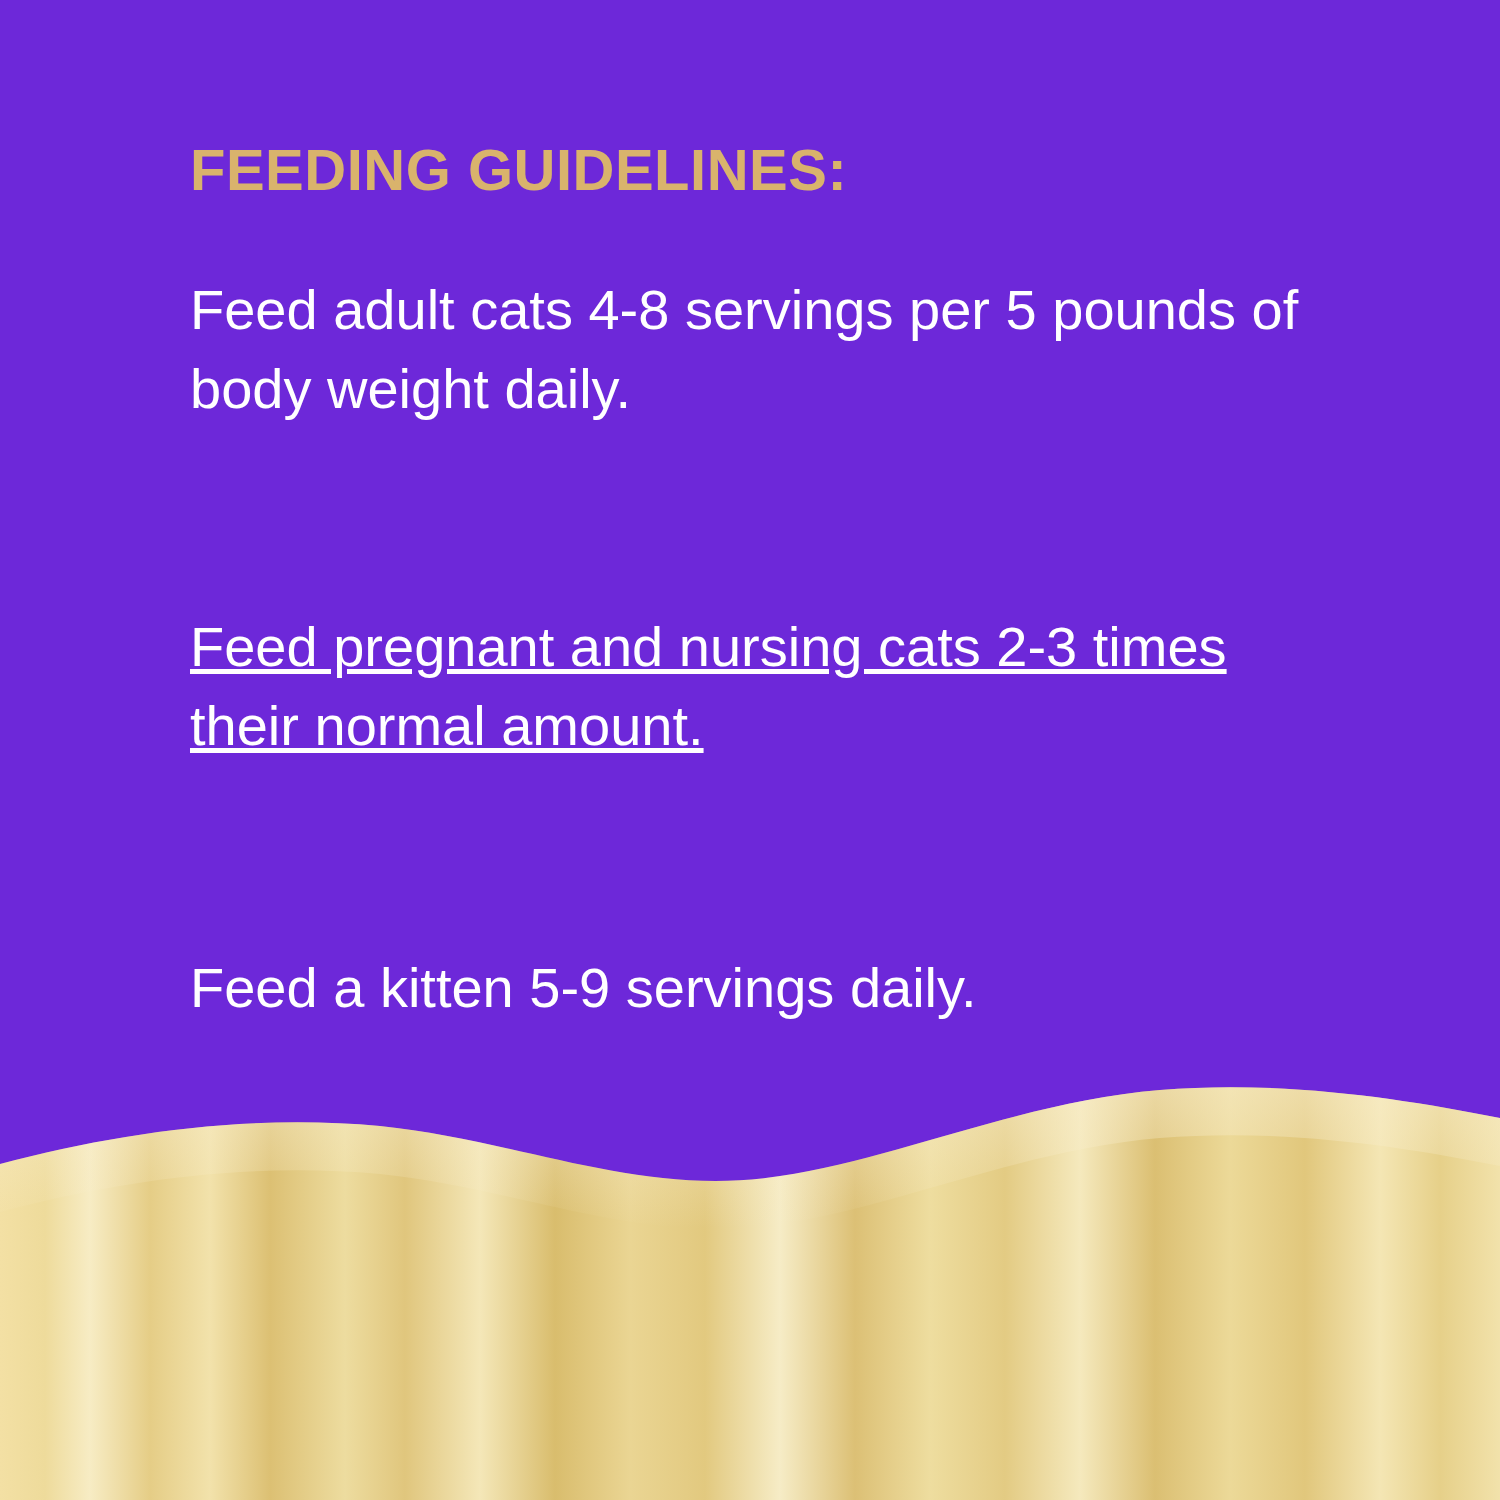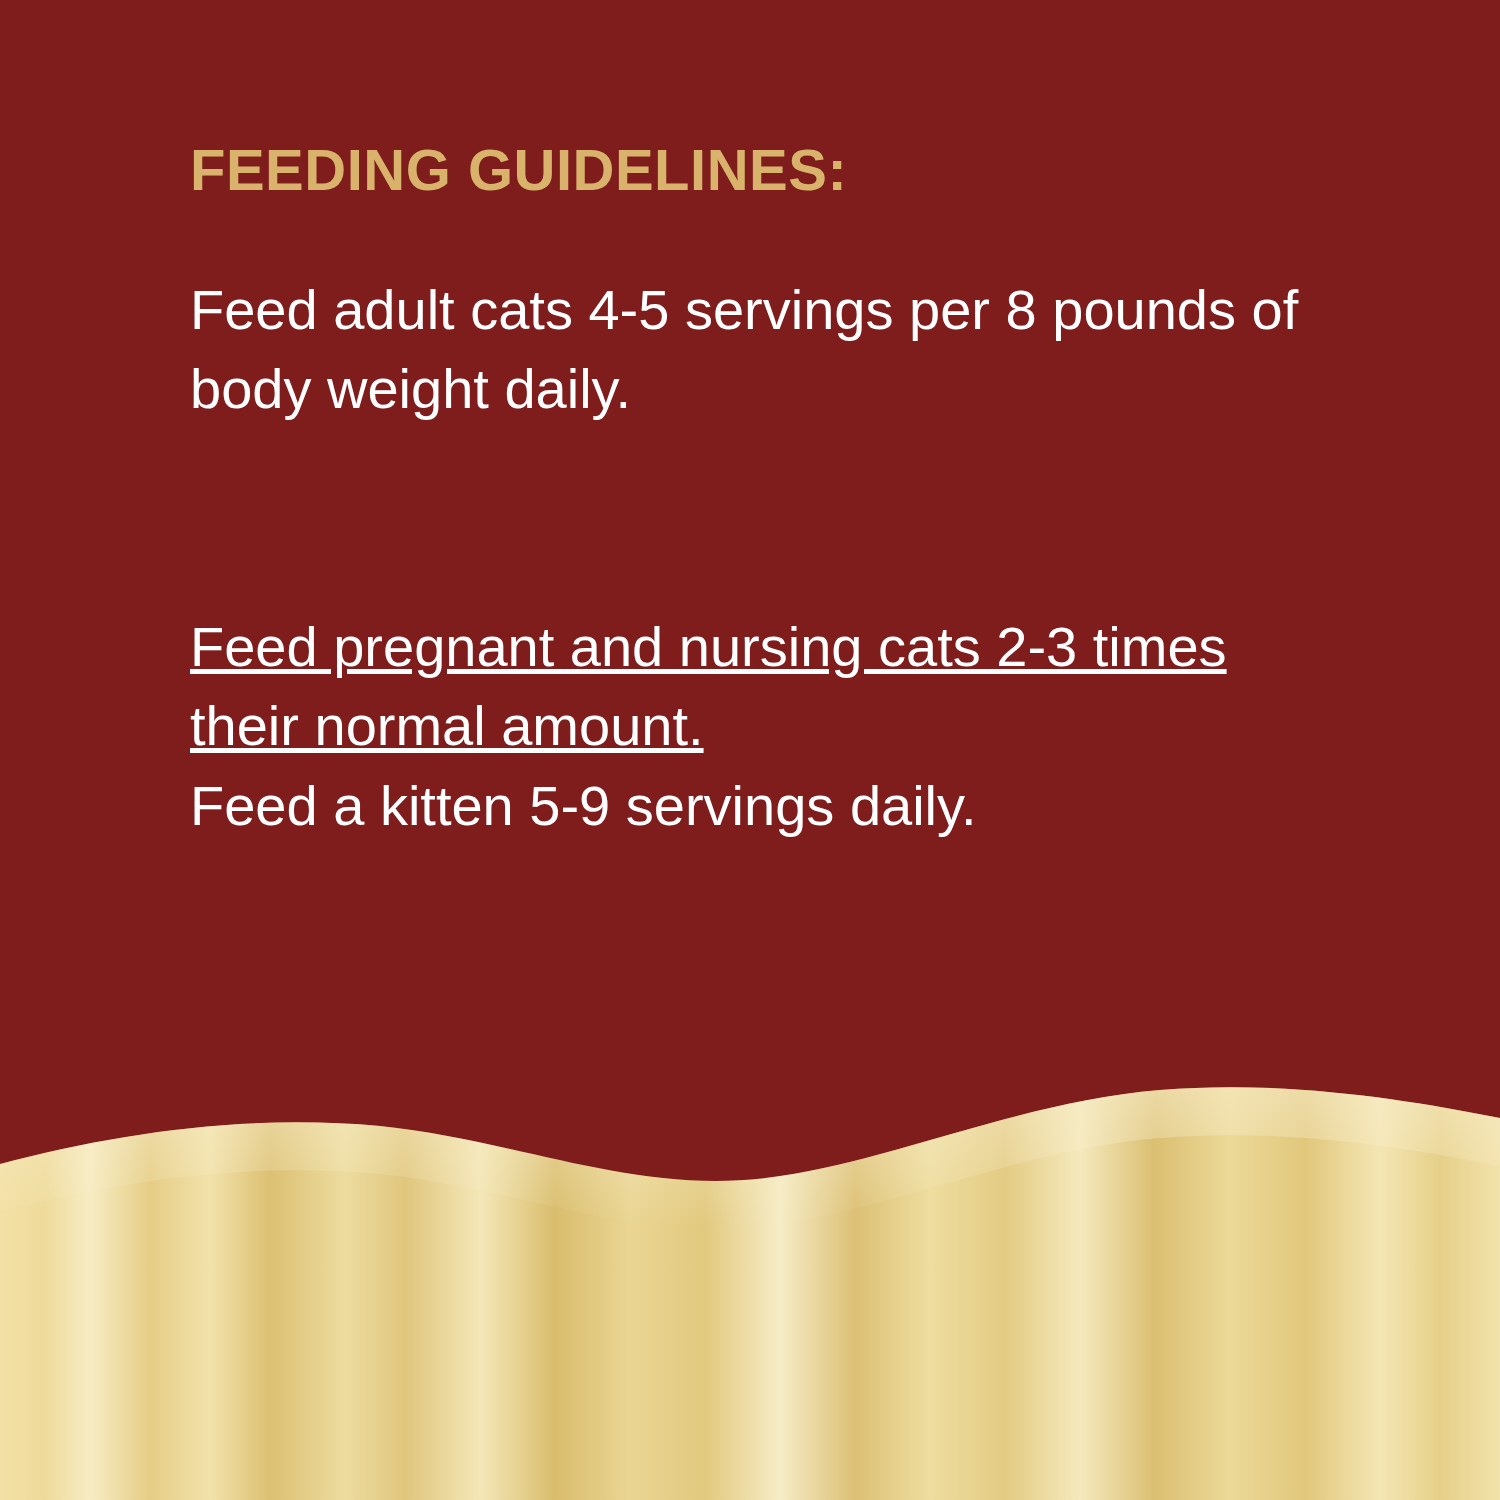--- a/index.html
+++ b/index.html
@@ -10,21 +10,21 @@
   body {
     width: 1500px;
     height: 1500px;
     overflow: hidden;
     font-family: "Liberation Sans", sans-serif;
   }
   .panel {
     position: relative;
     width: 1500px;
     height: 1500px;
-    background: #7f1d1d;
+    background: #6d28d9;
     overflow: hidden;
   }
   .content {
     position: absolute;
     left: 190px;
     top: 138px;
     width: 1120px;
   }
   .heading {
     color: #d9b36c;
@@ -38,21 +38,21 @@
   .para {
     color: #ffffff;
     font-size: 56px;
     font-weight: normal;
     line-height: 1.42;
     margin: 0;
     letter-spacing: 0px;
   }
   .para.gap-1 { margin-top: 0; }
   .para.gap-2 { margin-top: 178px; text-decoration: underline; }
-  .para.gap-3 { }
+  .para.gap-3 { margin-top: 182px; }
 
   .wave-wrap {
     position: absolute;
     left: 0;
     bottom: 0;
     width: 1500px;
     height: 420px;
   }
   .wave-wrap svg {
     display: block;
@@ -61,21 +61,21 @@
   }
 </style>
 </head>
 <body>
 
 <div class="panel">
 
   <div class="content">
     <h1 class="heading">FEEDING GUIDELINES:</h1>
 
-    <p class="para gap-1">Feed adult cats 4-5 servings per 8 pounds of body weight daily.</p>
+    <p class="para gap-1">Feed adult cats 4-8 servings per 5 pounds of body weight daily.</p>
 
     <p class="para gap-2">Feed pregnant and nursing cats 2-3 times their normal amount.</p>
 
     <p class="para gap-3">Feed a kitten 5-9 servings daily.</p>
   </div>
 
   <div class="wave-wrap">
     <svg viewBox="0 0 1500 420" preserveAspectRatio="none">
       <defs>
         <linearGradient id="goldGrad" x1="0" y1="0" x2="1" y2="0">

